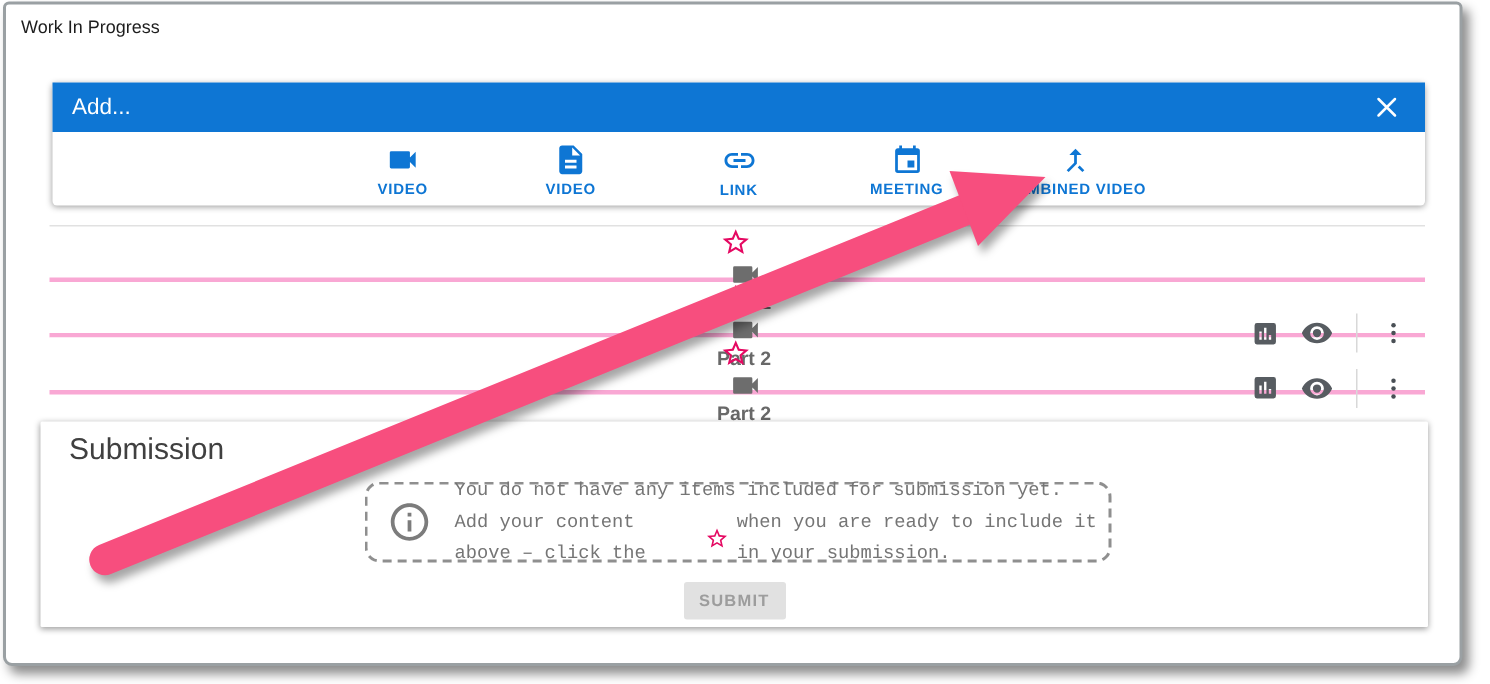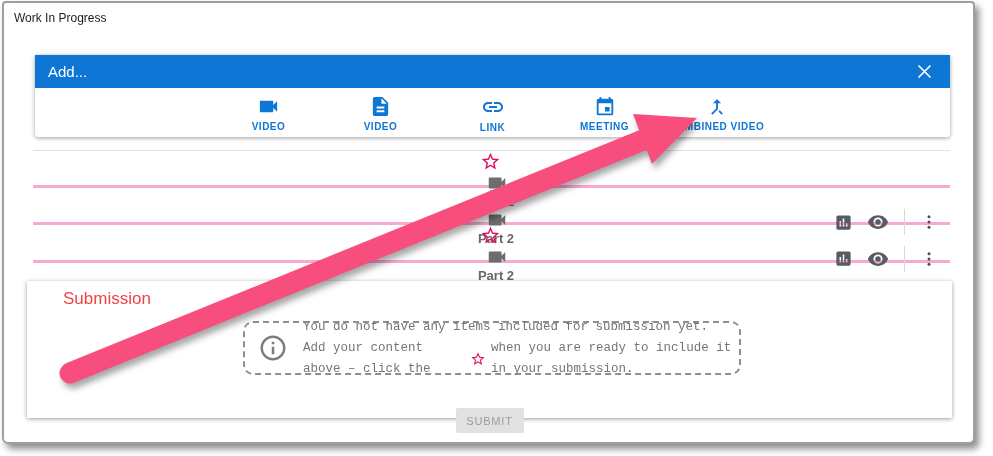--- a/index.html
+++ b/index.html
@@ -40,32 +40,32 @@
   .row-label { margin-left:11px; font-size:13px; font-weight:bold; color:#686868; }
   .row-actions { margin-left:auto; display:flex; align-items:center; }
   .action-btn { width:22px; height:22px; display:flex; align-items:center; justify-content:center;
                 cursor:pointer; }
   .action-btn + .action-btn { margin-left:13px; }
   .v-divider { width:1px; height:26px; background:#d8d8d8; margin:0 13px 0 15px; }
 
   
   .sub-card { position:absolute; left:23px; top:278px; width:925px; height:137px;
               background:#fff; box-shadow:0 1px 4px rgba(0,0,0,.4); border-radius:1px; }
-  .sub-title { position:absolute; left:36px; top:8px; font-size:17px; color:#ef4444; }
+  .sub-title { position:absolute; left:19px; top:8px; font-size:20px; color:#404040; }
   .dash-box { position:absolute; left:216px; top:40px; width:498px; height:54px;
               border:2px dashed #8f8f8f; border-radius:10px; display:flex; align-items:center;
               padding-left:13px; background:#fff;font-family:Liberation Mono, monospace; }
   .info-icon { flex:none; display:flex; }
   .dash-text { margin-left:15px; font-size:12.5px; color:#757575; line-height:21px; }
   .dash-line2 { display:flex; align-items:center; }
   .inline-star { margin:0 5px; display:inline-flex; position:relative; top:0px; }
   .submit-btn { position:absolute; left:50%; transform:translateX(-50%); top:107px;
                 width:68px; height:25px; background:#e1e1e1; border:none; border-radius:2px;
-                color:#9d9d9d; font-size:11px; font-weight:normal; letter-spacing:.8px;
-                font-family:inherit; cursor:default;margin-top:20px; }
+                color:#9d9d9d; font-size:11px; font-weight:bold; letter-spacing:.8px;
+                font-family:inherit; cursor:default; }
 
   
   .arrow-overlay { position:absolute; left:0; top:0; width:993px; height:456px;
                    pointer-events:none; z-index:40; }
 </style>
 </head>
 <body>
 
 <div class="window">
 

